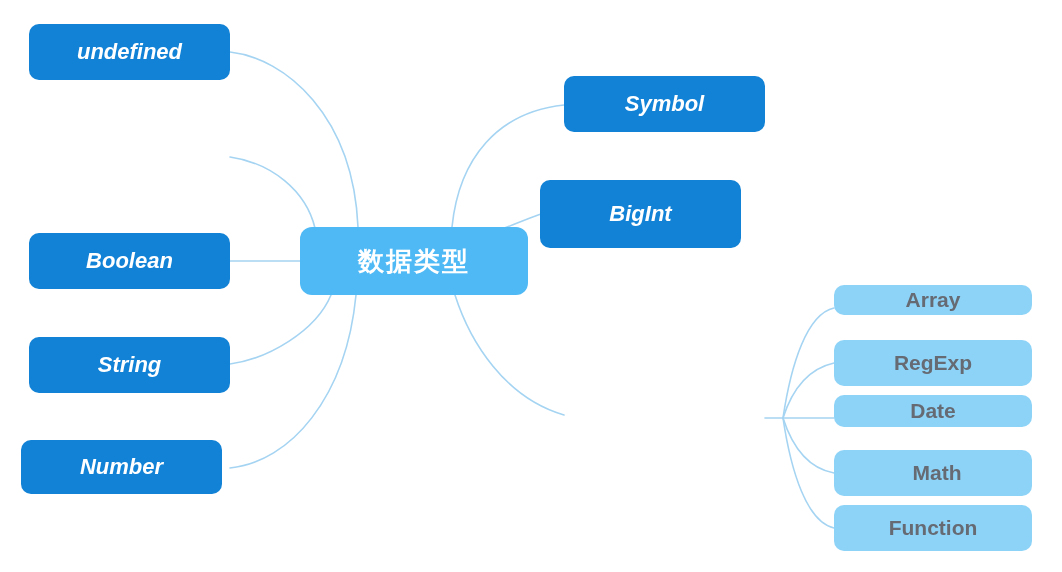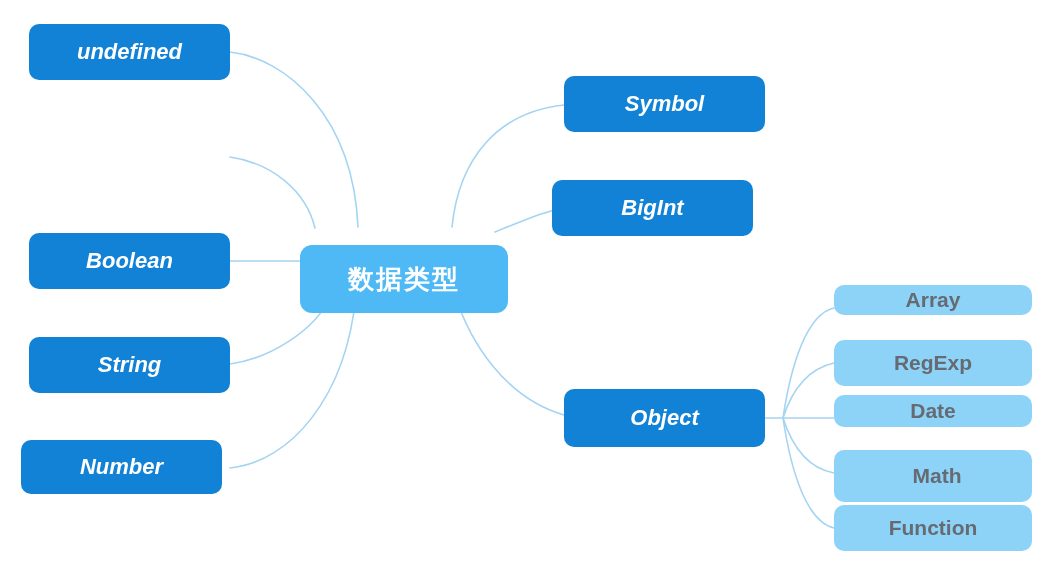--- a/index.html
+++ b/index.html
@@ -86,25 +86,24 @@
     <path d="M783,418 C792,390 807,369 834,363"></path>
     <path d="M783,418 C792,446 807,468 834,473"></path>
     <path d="M783,418 C791,472 807,522 834,528"></path>
   </svg>
 
   <div class="node branch" style="left:29px; top:24px; width:201px; height:56px;">undefined</div>
   <div class="node branch" style="left:29px; top:233px; width:201px; height:56px;">Boolean</div>
   <div class="node branch" style="left:29px; top:337px; width:201px; height:56px;">String</div>
   <div class="node branch" style="left:21px; top:440px; width:201px; height:54px;">Number</div>
 
-  <div class="node root" style="left:300px; top:245px; width:208px; height:68px;">数据类型</div>
+  <div class="node root" style="left:300px; top:227px; width:228px; height:68px;">数据类型</div>
 
   <div class="node branch" style="left:564px; top:76px; width:201px; height:56px;text-align:center;">Symbol</div>
-  <div class="node branch" style="left:552px; top:180px; width:201px; height:56px;">BigInt</div>
-  <div class="node branch" style="left:564px; top:389px; width:201px; height:58px;">Object</div>
+  <div class="node branch" style="left:540px; top:180px; width:201px; height:68px;">BigInt</div>
 
   <div class="node leaf" style="left:834px; top:285px; width:198px; height:30px;">Array</div>
   <div class="node leaf" style="left:834px; top:340px; width:198px; height:46px;">RegExp</div>
   <div class="node leaf" style="left:834px; top:395px; width:198px; height:32px;">Date</div>
-  <div class="node leaf" style="left:834px; top:450px; width:198px; height:52px;padding-left:8px;">Math</div>
+  <div class="node leaf" style="left:834px; top:450px; width:198px; height:46px;padding-left:8px;">Math</div>
   <div class="node leaf" style="left:834px; top:505px; width:198px; height:46px;">Function</div>
 
 </div>
 
 </body></html>

